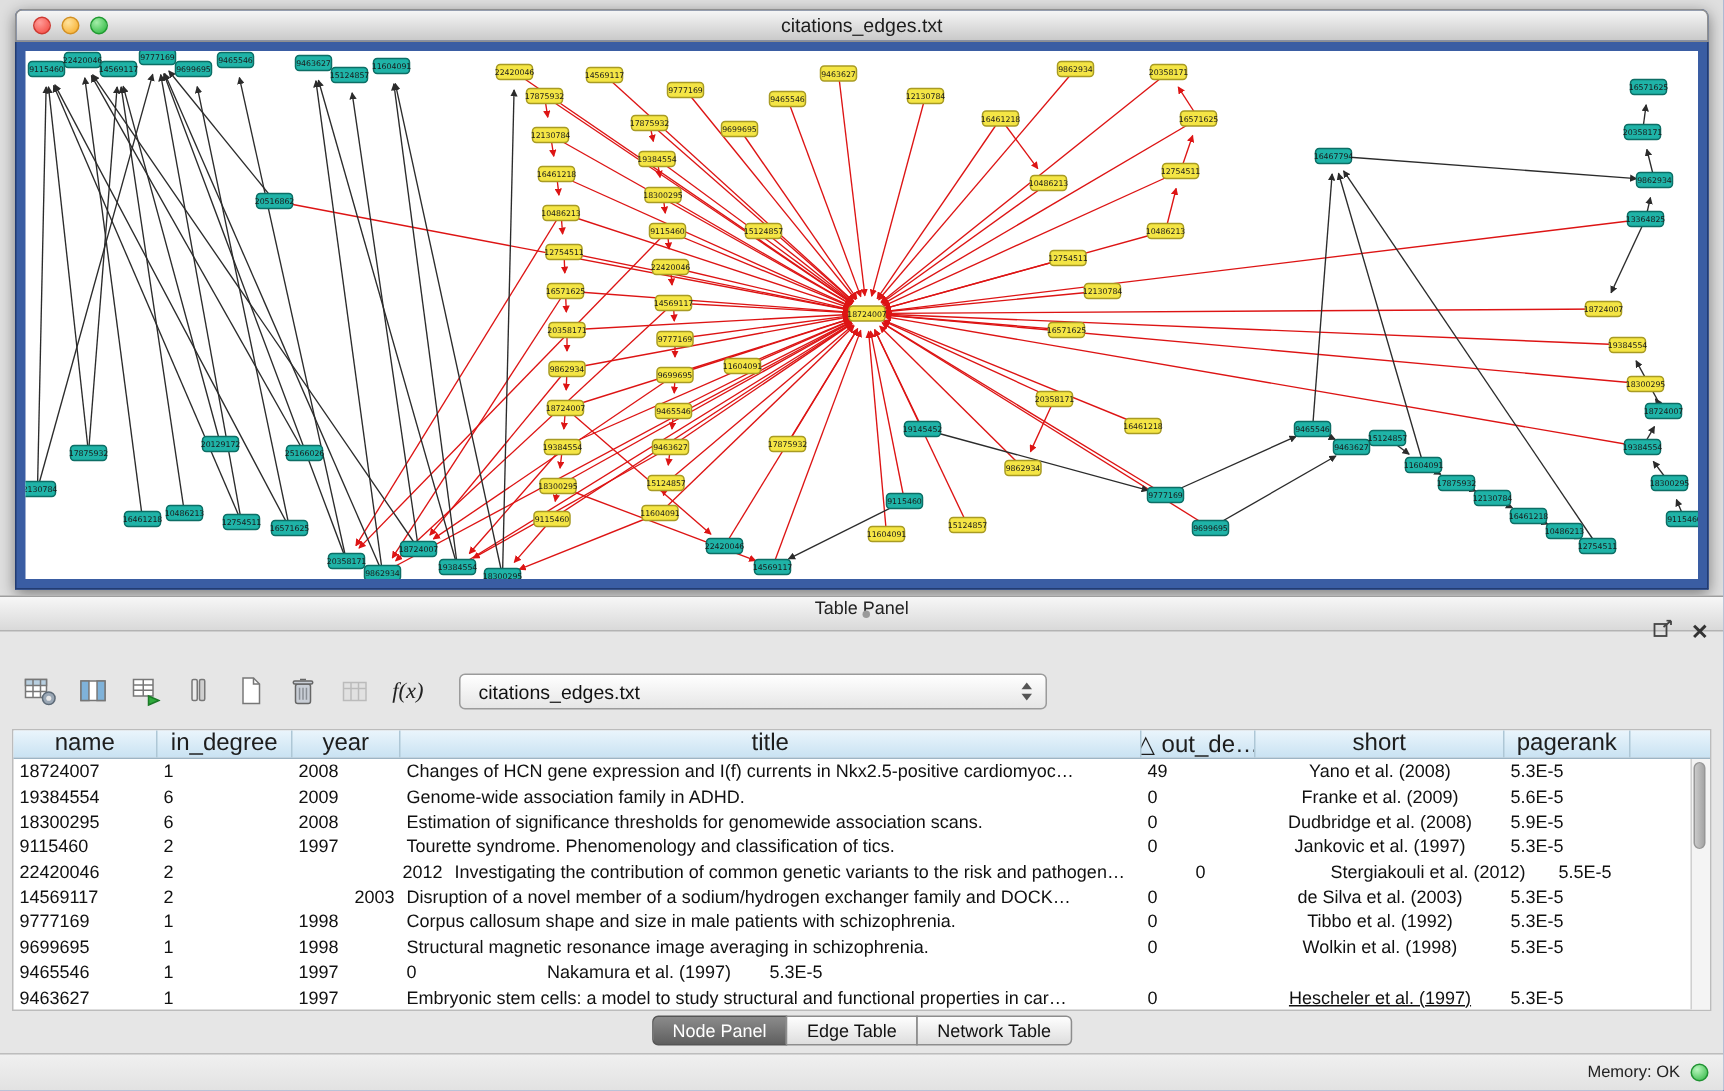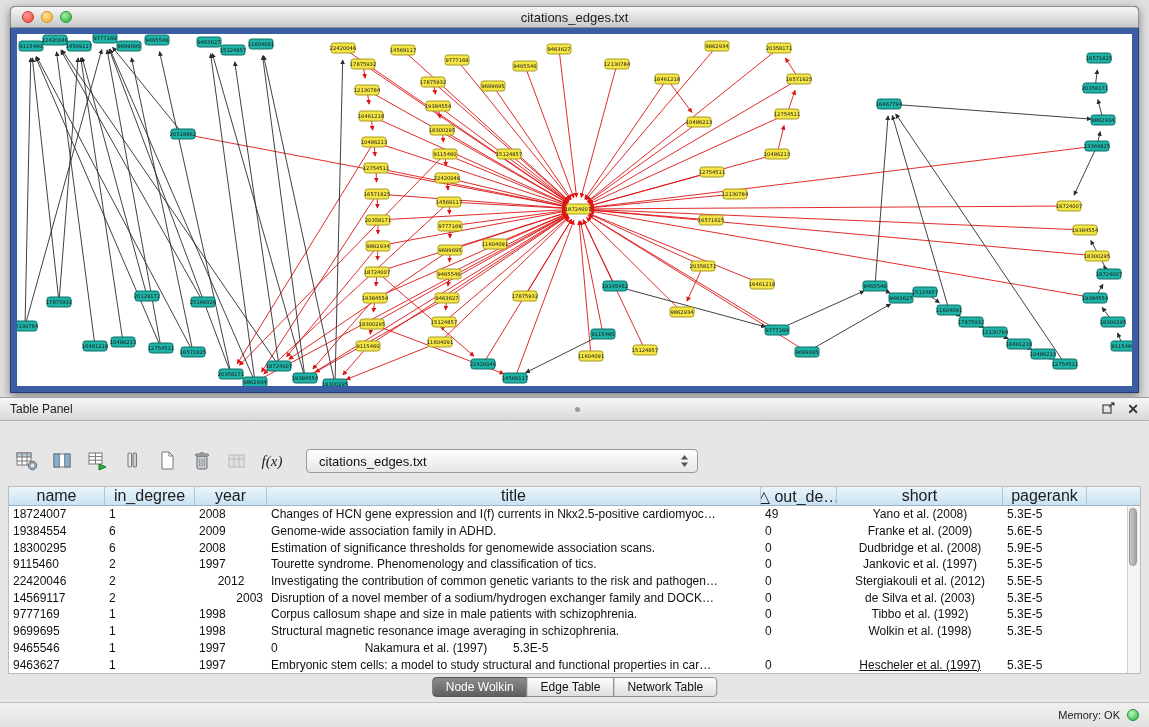--- a/index.html
+++ b/index.html
@@ -19,21 +19,21 @@
   .tl-green  { background:radial-gradient(circle at 35% 30%, #a4eea9, #24b438); border:1px solid #1f9a30; }
   .canvas-frame { position:absolute; left:0; top:22px; right:0; bottom:0; background:#3a5da3;
                   border:1px solid #223c72; border-top:none; padding:6px; box-sizing:border-box; }
   #graph-canvas { width:100%; height:100%; background:#ffffff; }
   #graph-svg { width:100%; height:100%; display:block; }
 
   
   #table-panel { position:absolute; left:0; top:397px; width:1149px; height:330px;
                  background:#e6e6e6; border-top:1px solid #9e9e9e; box-sizing:border-box; }
   .panel-header { position:relative; height:22px; background:linear-gradient(#f7f7f7,#d9d9d9);
-                  border-bottom:1px solid #b3b3b3; display:flex; align-items:center; padding:0 10px; }
+                  border-bottom:1px solid #b3b3b3; display:flex; align-items:center; padding:0 10px;flex-direction:column; }
   .panel-header::after { content:''; position:absolute; left:50%; top:9px; width:5px; height:5px;
                   border-radius:50%; background:#9a9a9a; }
   .panel-title { font-size:12px; color:#222; }
   .panel-controls { margin-left:auto; display:flex; align-items:center; gap:12px; }
   .close-btn { font-size:14px; font-weight:bold; color:#333; line-height:1; cursor:default; }
 
   .toolbar { position:absolute; left:14px; top:48px; height:30px; display:flex; align-items:center; gap:9px; }
   .tool-btn { width:26px; height:26px; display:flex; align-items:center; justify-content:center; }
   .fx-label { font-family:"Liberation Serif",serif; font-style:italic; font-size:15px; color:#222; }
   .combo { margin-left:12px; width:392px; height:24px; background:linear-gradient(#ffffff,#e6e6e6);
@@ -782,21 +782,21 @@
             <div class="td" style="width: 90px; text-align: left;">2</div>
             <div class="td" style="width: 72px; text-align: left;">1997</div>
             <div class="td" style="width: 494px; text-align: left;">Tourette syndrome. Phenomenology and classification of tics.</div>
             <div class="td" style="width: 76px; text-align: left;">0</div>
             <div class="td" style="width: 166px; text-align: center;">Jankovic et al. (1997)</div>
             <div class="td" style="width: 84px; text-align: left;">5.3E-5</div>
           </div>
           <div class="tr">
             <div class="td" style="width: 96px; text-align: left;">22420046</div>
             <div class="td" style="width: 90px; text-align: left;">2</div>
-            <div class="td" style="width: 72px; text-align: center;">2012</div>
+            <div class="td" style="width: 72px; text-align: right; margin-left: 32px;">2012</div>
             <div class="td" style="width: 494px; text-align: left;">Investigating the contribution of common genetic variants to the risk and pathogen…</div>
             <div class="td" style="width: 76px; text-align: left;">0</div>
             <div class="td" style="width: 166px; text-align: center;">Stergiakouli et al. (2012)</div>
             <div class="td" style="width: 84px; text-align: left;">5.5E-5</div>
           </div>
           <div class="tr">
             <div class="td" style="width: 96px; text-align: left;">14569117</div>
             <div class="td" style="width: 90px; text-align: left;">2</div>
             <div class="td" style="width: 72px; text-align: right;">2003</div>
             <div class="td" style="width: 494px; text-align: left;">Disruption of a novel member of a sodium/hydrogen exchanger family and DOCK…</div>
@@ -839,21 +839,21 @@
             <div class="td" style="width: 166px; text-align: center; text-decoration: underline;">Hescheler et al. (1997)</div>
             <div class="td" style="width: 84px; text-align: left;">5.3E-5</div>
           </div>
         </div>
       <div class="vscroll">
         <div class="vthumb"></div>
       </div>
     </div>
 
     <div class="tabs" id="tabs">
-        <button class="tab active">Node Wolkin</button>
+        <button class="tab active">Node Panel</button>
         <button class="tab">Edge Table</button>
         <button class="tab">Network Table</button>
       </div>
 
     <div class="status-bar">
       <span class="memory-label">Memory: OK</span>
       <span class="memory-dot"></span>
     </div>
   </div>
 </div>

